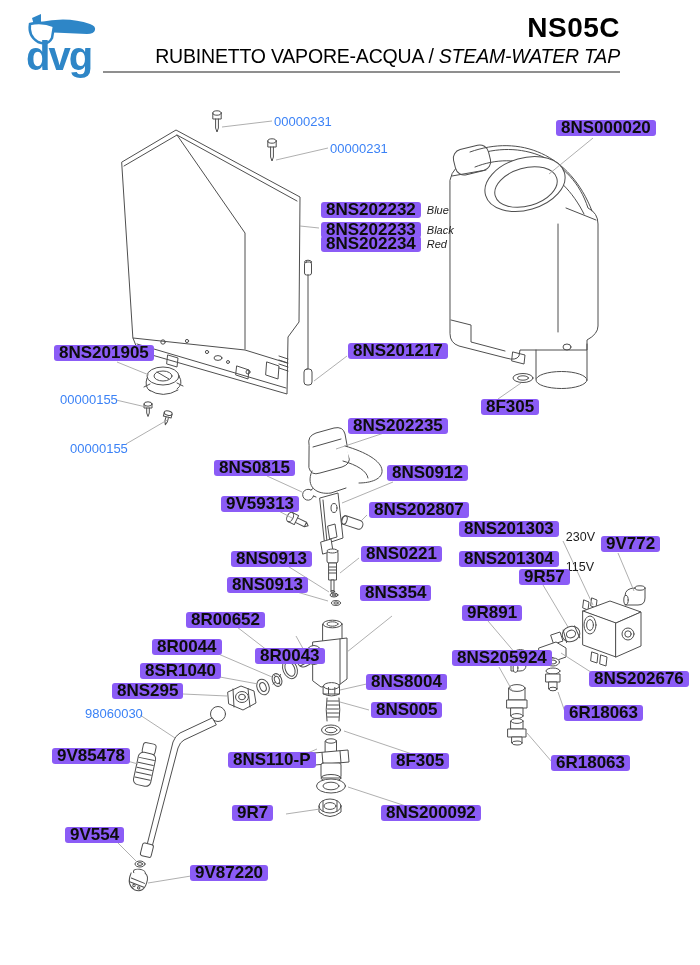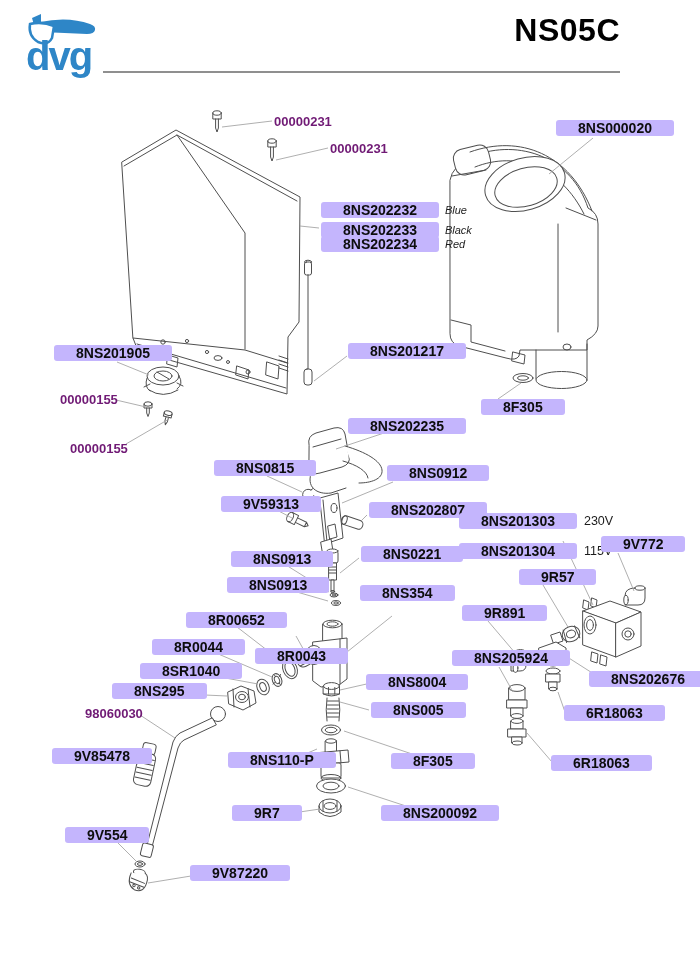--- a/index.html
+++ b/index.html
@@ -3,53 +3,58 @@
 <meta charset="utf-8">
 <style>
   html,body{margin:0;padding:0;background:#fff;}
   .page{position:relative;width:700px;height:965px;background:#fff;overflow:hidden;
         font-family:"Liberation Sans",sans-serif;}
   
   .hdr{position:absolute;left:0;top:0;width:632px;height:90px;}
   .logo{position:absolute;left:18px;top:8px;width:90px;height:74px;}
   .logo-text{position:absolute;left:8px;top:26px;font-weight:700;font-size:40px;
              letter-spacing:-2px;color:#2e86c7;font-family:"Liberation Sans",sans-serif;}
-  .code{position:absolute;right:12px;top:12px;font-weight:700;font-size:32px;color:#000;
+  .code{position:absolute;right:12px;top:12px;font-weight:700;font-size:28px;color:#000;
         letter-spacing:0.5px;}
   .subtitle{position:absolute;right:12px;top:45px;font-size:19.5px;color:#000;
             letter-spacing:-0.2px;white-space:nowrap;}
   .subtitle .en{font-style:italic;}
   .rule{position:absolute;left:103px;right:12px;top:71px;height:2px;background:#8f8f8f;}
   
   .art{position:absolute;left:0;top:0;width:700px;height:965px;}
   
-  .tag{background:#c4b5fd;border-radius:3px;padding:0 22px;
-       font-weight:700;font-size:14px;line-height:16px;color:#0d0d0d;white-space:nowrap;}
+  .tag{background:#8b5cf6;border-radius:3px;padding:0 5px;
+       font-weight:700;font-size:17px;line-height:16px;color:#0d0d0d;white-space:nowrap;}
   .abs{position:absolute;}
-  .plain{position:absolute;font-weight:700;font-size:13px;line-height:16px;color:#701a75;
+  .plain{position:absolute;font-weight:400;font-size:13px;line-height:16px;color:#3b82f6;
          white-space:nowrap;}
   .row{position:absolute;display:flex;align-items:center;}
   .note-i{font-style:italic;font-size:11px;line-height:16px;color:#1c1c1c;margin-left:6px;}
-  .note-p{font-size:12.5px;line-height:16px;color:#1c1c1c;margin-left:7px;}
+  .note-p{font-size:12.5px;line-height:16px;color:#1c1c1c;margin-left:7px;margin-top:16px;}
 </style>
 </head>
 <body>
 
 <div class="page">
 
   <div class="hdr">
     <div class="logo">
       <svg width="90" height="74" viewBox="0 0 90 74">
         <path d="M14,10 l9,-4 0,8 -7,3 z" fill="#2e86c7"></path>
         <path d="M22,14 q28,-6 50,2 q6,2 5,6 q-1,4 -8,4 l-45,-2 q-5,-4 -2,-10 z" fill="#2e86c7"></path>
         <path d="M12,16 q-2,12 8,18 q10,4 14,-4 l2,-12 q-12,-5 -24,-2 z" fill="#fff" stroke="#2e86c7" stroke-width="2.5"></path>
       </svg>
       <div class="logo-text">dvg</div>
     </div>
     <div class="code">NS05C</div>
+    <div class="subtitle">
+      <span>RUBINETTO VAPORE-ACQUA</span>
+      <span>/</span>
+      <span class="en">STEAM-WATER TAP</span>
+    </div>
     <div class="rule"></div>
   </div>
 
   <svg class="art" viewBox="0 0 700 965">
     <g fill="none" stroke="#4f4f4f" stroke-width="1" stroke-linejoin="round" stroke-linecap="round">
 
       <g>
         <path d="M122,162 L176,130 L300,197 L299,322 L288,337 L287,394 L138,351 L133,338 Z" fill="#fff"></path>
         <path d="M124,166 L177,135 L297,201"></path>
         <path d="M177,135 L245,233 L245,349"></path>

